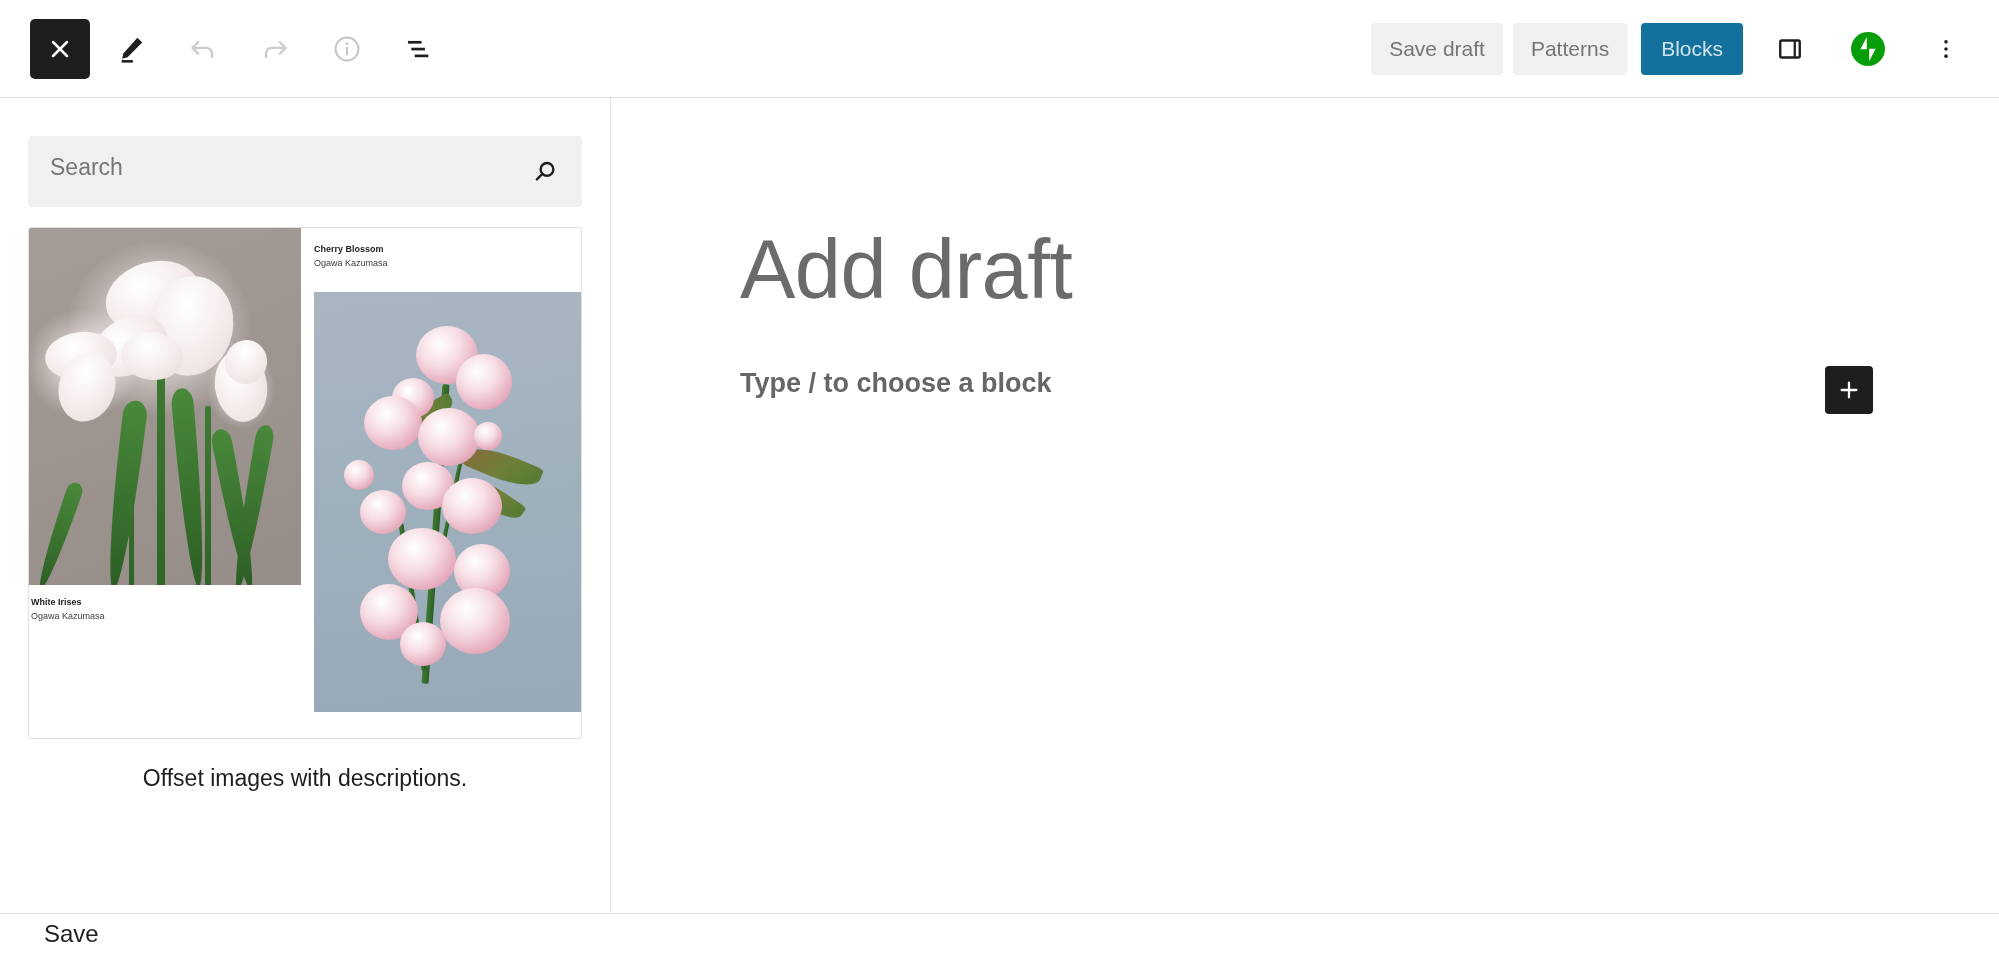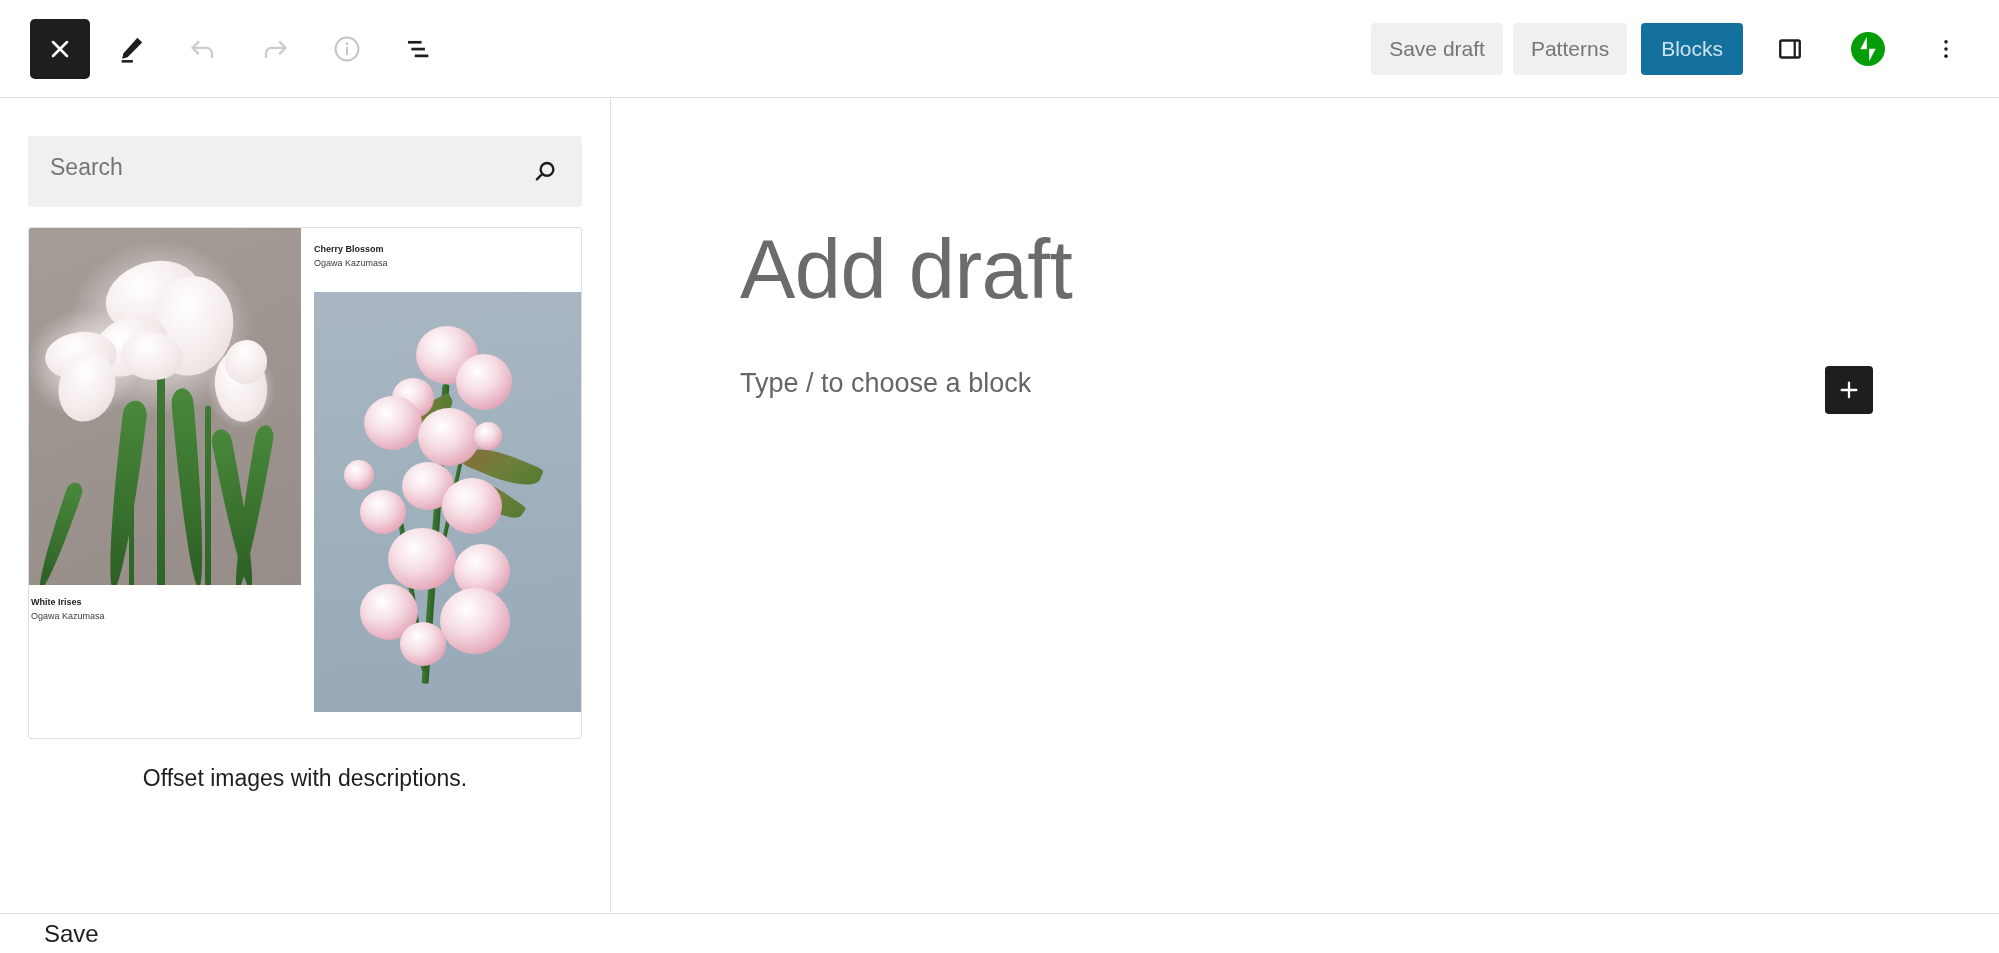--- a/index.html
+++ b/index.html
@@ -327,21 +327,21 @@
     font-weight: 400;
     color: #6b6b6b;
     line-height: 1.0;
     letter-spacing: -0.5px;
     cursor: text;
   }
 
   .doc-para {
     font-family: "Liberation Sans", sans-serif;
     font-size: 27px;
-    font-weight: 400;
+    font-weight: 700;
     color: #666666;
     margin-top: 57px;
     cursor: text;
   }
 
   .add-block-btn {
     position: absolute;
     top: 268px;
     left: 1213px;
     width: 48px;

